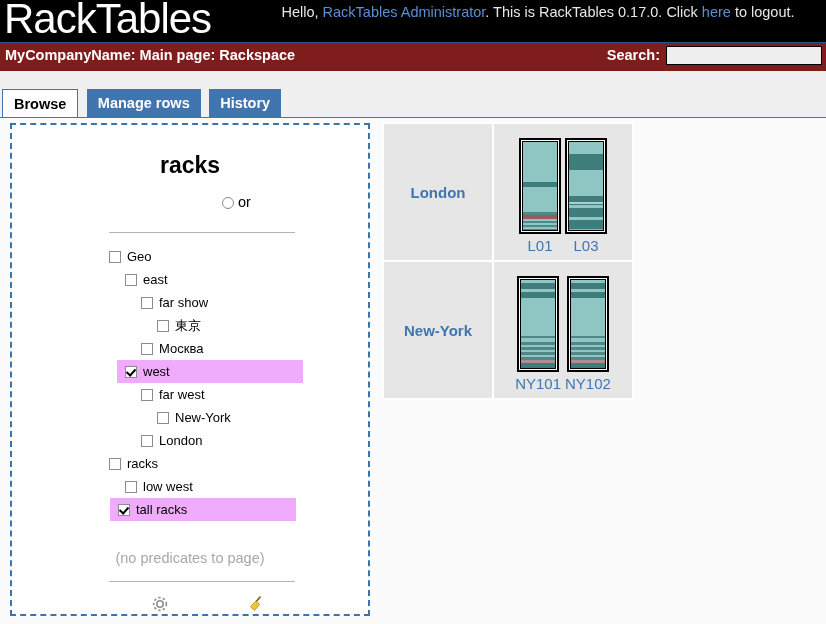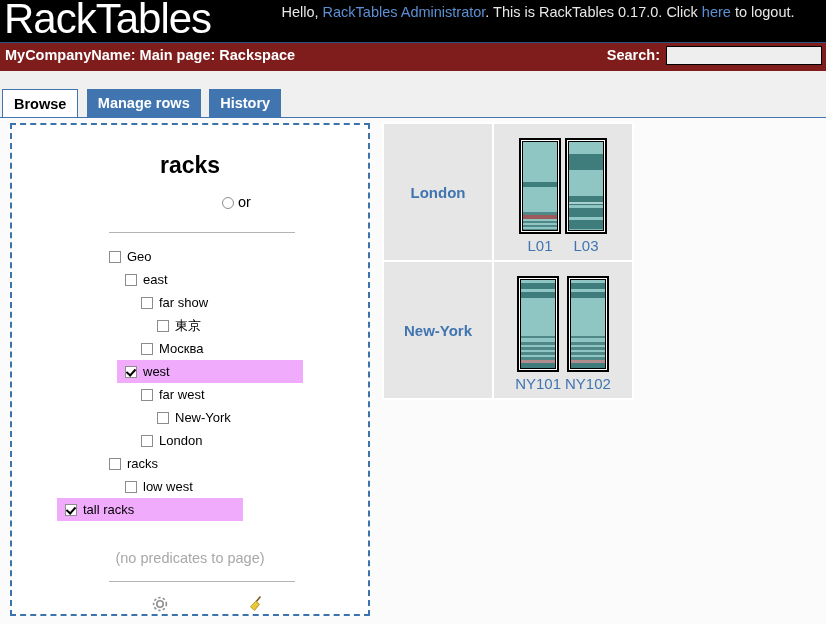--- a/index.html
+++ b/index.html
@@ -350,21 +350,21 @@
       <div class="treerow" style="padding-left: 113px;"><span class="cb"></span><span>east</span></div>
       <div class="treerow" style="padding-left: 129px;"><span class="cb"></span><span>far show</span></div>
       <div class="treerow" style="padding-left: 145px;"><span class="cb"></span><span>東京</span></div>
       <div class="treerow" style="padding-left: 129px;"><span class="cb"></span><span>Москва</span></div>
       <div class="treerow hl" style="padding-left: 8px; margin-left: 105px; width: 178px;"><span class="cb checked"></span><span>west</span></div>
       <div class="treerow" style="padding-left: 129px;"><span class="cb"></span><span>far west</span></div>
       <div class="treerow" style="padding-left: 145px;"><span class="cb"></span><span>New-York</span></div>
       <div class="treerow" style="padding-left: 129px;"><span class="cb"></span><span>London</span></div>
       <div class="treerow" style="padding-left: 97px;"><span class="cb"></span><span>racks</span></div>
       <div class="treerow" style="padding-left: 113px;"><span class="cb"></span><span>low west</span></div>
-      <div class="treerow hl" style="padding-left: 8px; margin-left: 45px; width: 178px;"><span class="cb checked"></span><span>tall racks</span></div>
+      <div class="treerow hl" style="padding-left: 8px; margin-left: 98px; width: 178px;"><span class="cb checked"></span><span>tall racks</span></div>
     </div>
 
   <div class="nopred">(no predicates to page)</div>
 
   <hr class="sep bot">
 
   <div class="iconrow">
     <span class="icon-btn gear">
       <svg width="22" height="22" viewBox="0 0 22 22">
         <g fill="none" stroke="#909090" stroke-width="1.6">

